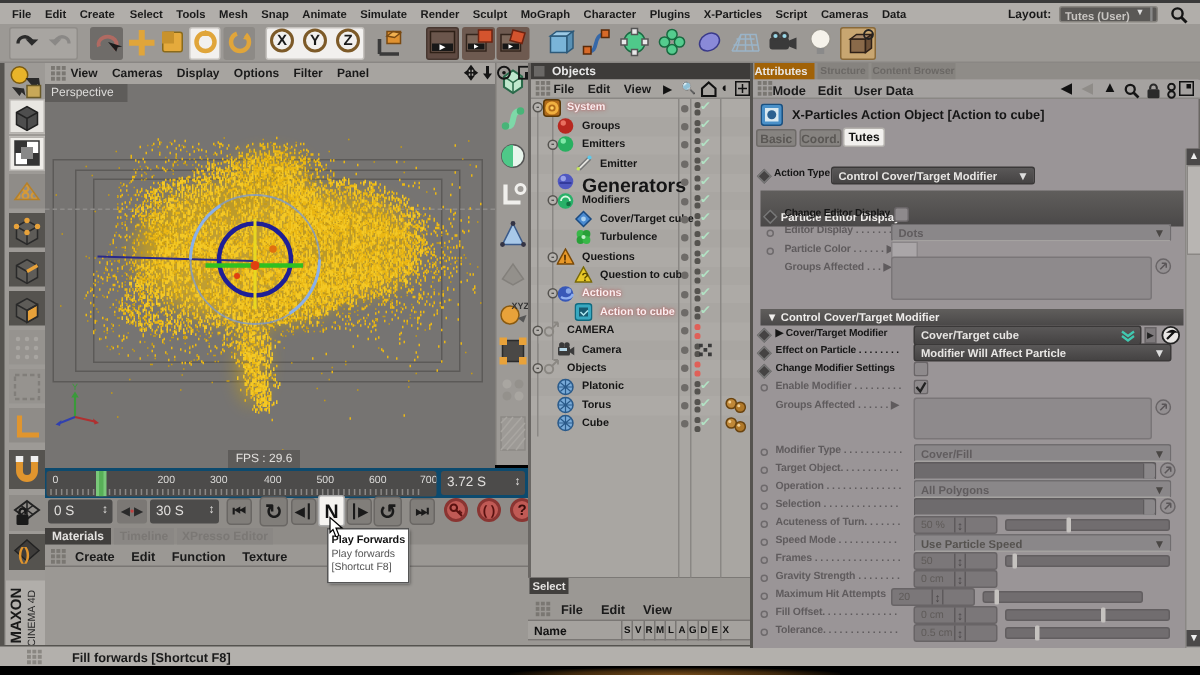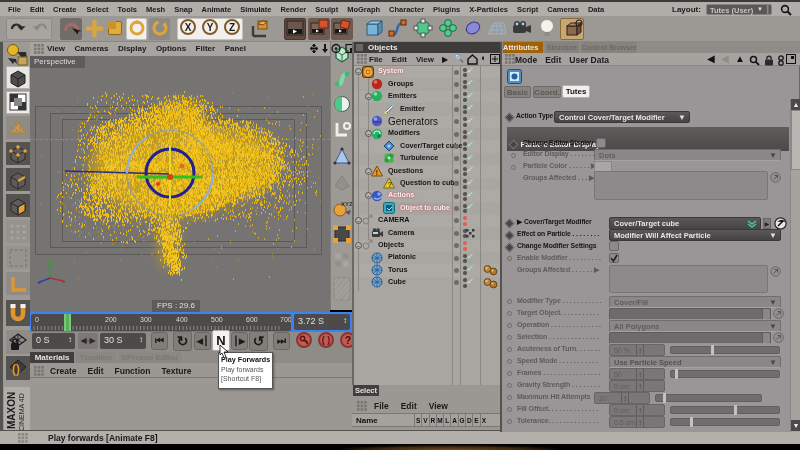--- a/index.html
+++ b/index.html
@@ -388,21 +388,21 @@
         <line x1="0" y1="0" x2="13" y2="3" stroke="#b03030" stroke-width="1.4"></line>
         <path d="M16 4l-4-3 1 4z" fill="#b03030"></path>
         <line x1="0" y1="0" x2="-10" y2="4" stroke="#3040b0" stroke-width="1.4"></line>
         <path d="M-13 5l4-3-1 4z" fill="#3040b0"></path>
         <text x="-2" y="-18" font-size="6" fill="#3a9a3a" font-family="Liberation Sans">Y</text>
       </g>
  </svg>
  <div class="ab" style="left:122px;top:244px;width:48px;height:12px;background:#5e5c5a;color:#e2e0de;font-size:8px;text-align:center;line-height:12px">FPS : 29.6</div>
 </div>
 
-<div class="ab" style="left:30px;top:312px;width:322px;height:20px;background:#3b82f6">
+<div class="ab" style="left:30px;top:312px;width:322px;height:20px;background:#0c4a6e">
  <div class="ab" style="left:1px;top:2px;width:260px;height:17px;background:#4c4b4a;border-radius:2px;overflow:hidden">
   <svg width="260" height="17">
    <g font-family="Liberation Sans" font-size="7" fill="#dddcda">
     <text x="4" y="8">0</text>
           <text x="74" y="8">200</text>
           <text x="109" y="8">300</text>
           <text x="145" y="8">400</text>
           <text x="180" y="8">500</text>
           <text x="215" y="8">600</text>
           <text x="249" y="8">700</text>
@@ -586,21 +586,21 @@
         <rect x="3.6" y="0" width="2.6" height="2.6"></rect>
         <rect x="7.2" y="0" width="2.6" height="2.6"></rect>
         <rect x="0" y="3.6" width="2.6" height="2.6"></rect>
         <rect x="3.6" y="3.6" width="2.6" height="2.6"></rect>
         <rect x="7.2" y="7.2" width="2.6" height="2.6"></rect>
         <rect x="0" y="7.2" width="2.6" height="2.6"></rect>
         <rect x="3.6" y="7.2" width="2.6" height="2.6"></rect>
         <rect x="7.2" y="3.6" width="2.6" height="2.6"></rect>
       </g>
     </svg>
- <div class="ab" style="left:48px;top:2px;font-size:8.5px;font-weight:bold;color:#1a1a1a">Play forwards [Animate F8]</div>
+ <div class="ab" style="left:48px;top:2px;font-size:8.5px;font-weight:bold;color:#1a1a1a">Fill forwards [Shortcut F8]</div>
 </div>
 <div class="ab" style="left:0;top:444px;width:800px;height:6px;background:#000">
  <div class="ab" style="left:340px;top:1px;width:220px;height:5px;background:radial-gradient(ellipse at 50% 100%, #8a5a20 0%, #4a3010 45%, #000 75%);opacity:0.85"></div>
 </div>
 <div class="ab" style="left:352px;top:42px;width:148px;height:343px;background:#a9a6a2;border-left:2px solid #6a6764">
 <div class="ab" style="left:0;top:0;width:148px;height:11px;background:#3e3c3a">
       <div class="ab" style="left:2px;top:2px;width:7px;height:7px;background:#6a6866"></div>
       <div class="ab wtxt" style="left:14px;top:1px;font-size:8px;font-weight:bold">Objects</div>
     </div>
 <div class="ab" style="left:0;top:11px;width:148px;height:13px;background:#a7a4a0;border-bottom:1px solid #8a8784">
@@ -686,21 +686,21 @@
 <div class="ab" style="left:46px;top:62px;font-size:7.2px;font-weight:bold;color:#151515;white-space:nowrap">Emitter</div>
 <div class="ab dot" style="left:99.5px;top:65px;width:5px;height:5px;background:#6e6b68"></div>
 <div class="ab dot" style="left:109px;top:63px;width:3.5px;height:3.5px;background:#55534f"></div>
     <div class="ab dot" style="left:109px;top:68px;width:3.5px;height:3.5px;background:#55534f"></div>
 <div class="ab" style="left:113px;top:61px;font-size:8px;font-weight:bold;color:#b2e2c4;transform:scaleX(1.2)">✓</div>
 <svg class="ab" style="left:17px;top:73px" width="12" height="12">
       <circle cx="6" cy="6" r="5.2" fill="#5058c0"></circle>
       <circle cx="4.5" cy="4" r="1.8" fill="#98a0e8"></circle>
       <path d="M2 7h8" stroke="#2a3090" stroke-width="1"></path>
     </svg>
-<div class="ab" style="left:34px;top:74px;font-size:10px;font-weight:normal;color:#151515;white-space:nowrap">Generators</div>
+<div class="ab" style="left:34px;top:74px;font-size:13px;font-weight:bold;color:#151515;white-space:nowrap">Generators</div>
 <div class="ab dot" style="left:99.5px;top:77px;width:5px;height:5px;background:#6e6b68"></div>
 <div class="ab dot" style="left:109px;top:75px;width:3.5px;height:3.5px;background:#55534f"></div>
     <div class="ab dot" style="left:109px;top:81px;width:3.5px;height:3.5px;background:#55534f"></div>
 <div class="ab" style="left:113px;top:74px;font-size:8px;font-weight:bold;color:#b2e2c4;transform:scaleX(1.2)">✓</div>
 <svg class="ab" style="left:17px;top:86px" width="12" height="12">
       <circle cx="6" cy="6" r="5.2" fill="#28b068"></circle>
       <path d="M3 6a3 3 0 0 1 6 0" stroke="#d8f8e0" fill="none" stroke-width="1.2"></path>
       <circle cx="8" cy="8" r="1.5" fill="#107040"></circle>
     </svg>
 <div class="ab" style="left:34px;top:86px;font-size:7.2px;font-weight:bold;color:#151515;white-space:nowrap">Modifiers</div>
@@ -758,21 +758,21 @@
 <div class="ab" style="left:11px;top:150px;width:7px;height:7px;background:#b5b2ae;border:1px solid #55534f;border-radius:50%;font-size:7px;line-height:5px;text-align:center;color:#111">-</div>
 <div class="ab dot" style="left:99.5px;top:152px;width:5px;height:5px;background:#6e6b68"></div>
 <div class="ab dot" style="left:109px;top:150px;width:3.5px;height:3.5px;background:#55534f"></div>
     <div class="ab dot" style="left:109px;top:155px;width:3.5px;height:3.5px;background:#55534f"></div>
 <div class="ab" style="left:113px;top:148px;font-size:8px;font-weight:bold;color:#b2e2c4;transform:scaleX(1.2)">✓</div>
 <svg class="ab" style="left:29px;top:160px" width="12" height="12">
       <rect x="0.5" y="0.5" width="11" height="11" rx="2" fill="#38a8c0" stroke="#106a80"></rect>
       <rect x="3" y="3" width="6" height="6" fill="#185a70"></rect>
       <path d="M4 6l2 2 3-3" stroke="#b0e8f0" fill="none"></path>
     </svg>
-<div class="ab" style="left:46px;top:161px;font-size:7.2px;font-weight:bold;color:#f8eef0;white-space:nowrap;text-shadow:0 0 3px rgba(190,90,90,0.9),0 0 1px rgba(190,90,90,0.8)">Object to cube</div>
+<div class="ab" style="left:46px;top:161px;font-size:7.2px;font-weight:bold;color:#f8eef0;white-space:nowrap;text-shadow:0 0 3px rgba(190,90,90,0.9),0 0 1px rgba(190,90,90,0.8)">Action to cube</div>
 <div class="ab dot" style="left:99.5px;top:164px;width:5px;height:5px;background:#6e6b68"></div>
 <div class="ab dot" style="left:109px;top:162px;width:3.5px;height:3.5px;background:#55534f"></div>
     <div class="ab dot" style="left:109px;top:167px;width:3.5px;height:3.5px;background:#55534f"></div>
 <div class="ab" style="left:113px;top:160px;font-size:8px;font-weight:bold;color:#b2e2c4;transform:scaleX(1.2)">✓</div>
 <svg class="ab" style="left:8px;top:172px" width="12" height="12">
       <circle cx="4" cy="7" r="2.8" fill="none" stroke="#8a8782" stroke-width="1.3"></circle>
       <path d="M6 5L10 1M10 1v3M10 1H7" stroke="#8a8782" stroke-width="1.2" fill="none"></path>
     </svg>
 <div class="ab" style="left:24px;top:173px;font-size:7.2px;font-weight:bold;color:#151515;white-space:nowrap">CAMERA</div>
 <div class="ab" style="left:1px;top:175px;width:7px;height:7px;background:#b5b2ae;border:1px solid #55534f;border-radius:50%;font-size:7px;line-height:5px;text-align:center;color:#111">-</div>
@@ -891,20 +891,21 @@
       <svg class="ab" style="left:284px;top:1px" width="10" height="10">
         <rect x="0.5" y="0.5" width="9" height="9" fill="none" stroke="#111"></rect>
         <rect x="5" y="2" width="3" height="3" fill="#111"></rect>
       </svg>
     </div>
 <svg class="ab" style="left:5px;top:27px" width="15" height="15">
       <rect x="0.5" y="0.5" width="14" height="14" rx="2" fill="#4a90c8" stroke="#1a5080"></rect>
       <rect x="3" y="3" width="9" height="9" fill="#d8e8f0"></rect>
       <circle cx="7.5" cy="7.5" r="3" fill="#2a6090"></circle>
     </svg>
+<div class="ab" style="left:26px;top:29px;font-size:8.5px;font-weight:bold;color:#151515">X-Particles Action Object [Action to cube]</div>
 <div class="ab" style="left:2px;top:44px;width:27px;height:12px;background:#868380;border:1px solid #6e6b68;border-radius:2px;color:#5a5754;font-size:8px;font-weight:bold;text-align:center;line-height:11px">Basic</div>
 <div class="ab" style="left:31px;top:44px;width:28px;height:12px;background:#868380;border:1px solid #6e6b68;border-radius:2px;color:#5a5754;font-size:8px;font-weight:bold;text-align:center;line-height:11px">Coord.</div>
 <div class="ab" style="left:60px;top:43px;width:28px;height:13px;background:#f2f0ee;border:1px solid #b5b2ae;border-radius:2px;color:#111;font-size:8px;font-weight:bold;text-align:center;line-height:12px">Tutes</div>
 <div class="ab" style="left:4px;top:72px;width:7px;height:7px;background:#454343;border:1px solid #777;transform:rotate(45deg)"></div>
 <div class="ab" style="left:14px;top:70px;font-size:6.8px;font-weight:bold;color:#151515;white-space:nowrap;letter-spacing:-0.1px">Action Type</div>
 <div class="ab" style="left:52px;top:69px;width:136px;height:12px;background:linear-gradient(#5a5858,#454343);border:1px solid #3a3838;border-radius:2px;color:#e8e6e4;font-size:7.5px;font-weight:bold;padding:0 4px;line-height:11px;white-space:nowrap;overflow:hidden">Control Cover/Target Modifier<span style="position:absolute;right:3px;top:0px;color:#ddd;font-size:8px">▼</span></div>
 <div class="ab" style="left:5px;top:85px;width:282px;height:11px;background:linear-gradient(#605e5c,#4a4848);color:#efedeb;font-size:7.5px;font-weight:bold;padding:12px 4px;line-height:11px">▼ Particle Editor Display</div>
 <div class="ab" style="left:8px;top:99px;width:7px;height:7px;background:#454343;border:1px solid #777;transform:rotate(45deg)"></div>
 <div class="ab" style="left:21px;top:97px;font-size:6.8px;font-weight:bold;color:#151515;white-space:nowrap;letter-spacing:-0.1px">Change Editor Display</div>
 <svg class="ab" style="left:94px;top:96px" width="10" height="10">
@@ -915,20 +916,21 @@
 <div class="ab" style="left:92px;top:107px;width:187px;height:12px;background:#8a8789;border:1px solid #706d6f;border-bottom-color:#a5a2a0;border-radius:2px;color:#605c5e;font-size:7.5px;font-weight:bold;padding:0 4px;line-height:11px;white-space:nowrap;overflow:hidden">Dots<span style="position:absolute;right:3px;top:0px;color:#4a4745;font-size:8px">▼</span></div>
 <div class="ab" style="left:9px;top:123px;width:5px;height:5px;border:1px solid #6e6a6c;border-radius:50%"></div>
 <div class="ab" style="left:21px;top:120px;font-size:7px;color:#5f5b5d;white-space:nowrap;font-weight:bold;letter-spacing:-0.1px">Particle Color . . . . . . ▶</div>
 <div class="ab" style="left:92px;top:119px;width:18px;height:12px;background:#aaa6a8;border:1px solid #8a8688"></div>
 <div class="ab" style="left:21px;top:132px;font-size:7px;color:#5f5b5d;white-space:nowrap;font-weight:bold;letter-spacing:-0.1px">Groups Affected . . . ▶</div>
 <div class="ab" style="left:92px;top:129px;width:174px;height:29px;background:#8e8a8c;border:1px solid #7a7678;border-radius:2px"></div>
 <svg class="ab" style="left:268px;top:130px" width="11" height="11">
       <circle cx="5.5" cy="5.5" r="4.8" fill="#938f91" stroke="#6a6668"></circle>
       <path d="M3.5 7.5L7.5 3.5M7.5 3.5h-3M7.5 3.5v3" stroke="#5a5658" fill="none"></path>
     </svg>
+<div class="ab" style="left:5px;top:164px;width:282px;height:11px;background:linear-gradient(#605e5c,#4a4848);color:#efedeb;font-size:7.5px;font-weight:bold;padding:0 4px;line-height:11px">▼ Control Cover/Target Modifier</div>
 <div class="ab" style="left:4px;top:178px;width:7px;height:7px;background:#454343;border:1px solid #777;transform:rotate(45deg)"></div>
 <div class="ab" style="left:15px;top:176px;font-size:6.8px;font-weight:bold;color:#151515;white-space:nowrap;letter-spacing:-0.1px">▶ Cover/Target Modifier</div>
 <div class="ab" style="left:107px;top:175px;width:152px;height:13px;background:linear-gradient(#5a5858,#454343);border:1px solid #3a3838;border-radius:2px;color:#e8e6e4;font-size:7.5px;font-weight:bold;padding:1px 4px">Cover/Target cube<svg style="position:absolute;right:2px;top:1px" width="11" height="10">
         <path d="M1 2l4 3 4-3M1 5l4 3 4-3" stroke="#40c8b0" stroke-width="1.5" fill="none"></path>
       </svg></div>
 <div class="ab" style="left:261px;top:176px;width:8px;height:11px;background:#7e7a7c;border:1px solid #6a6668;font-size:6px;color:#222;text-align:center;line-height:11px">▶</div>
 <svg class="ab" style="left:272px;top:175px" width="13" height="13">
       <circle cx="6.5" cy="6.5" r="5.6" fill="#e8e6e4" stroke="#222" stroke-width="1.2"></circle>
       <path d="M9 4L4 9M9 4a3 3 0 0 0-3 0z" stroke="#111" stroke-width="1.5" fill="none"></path>
     </svg>

